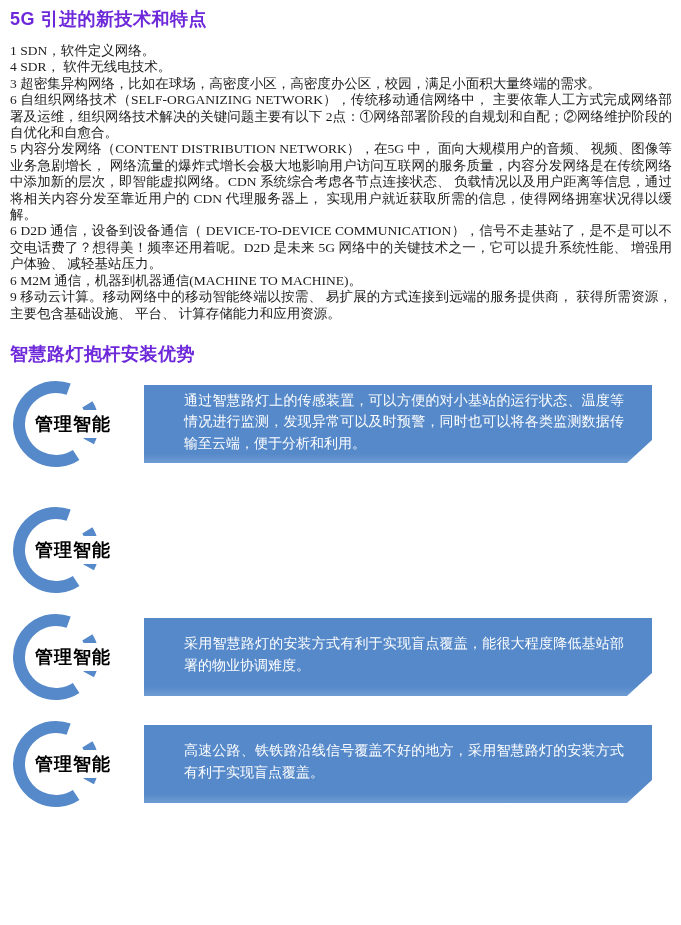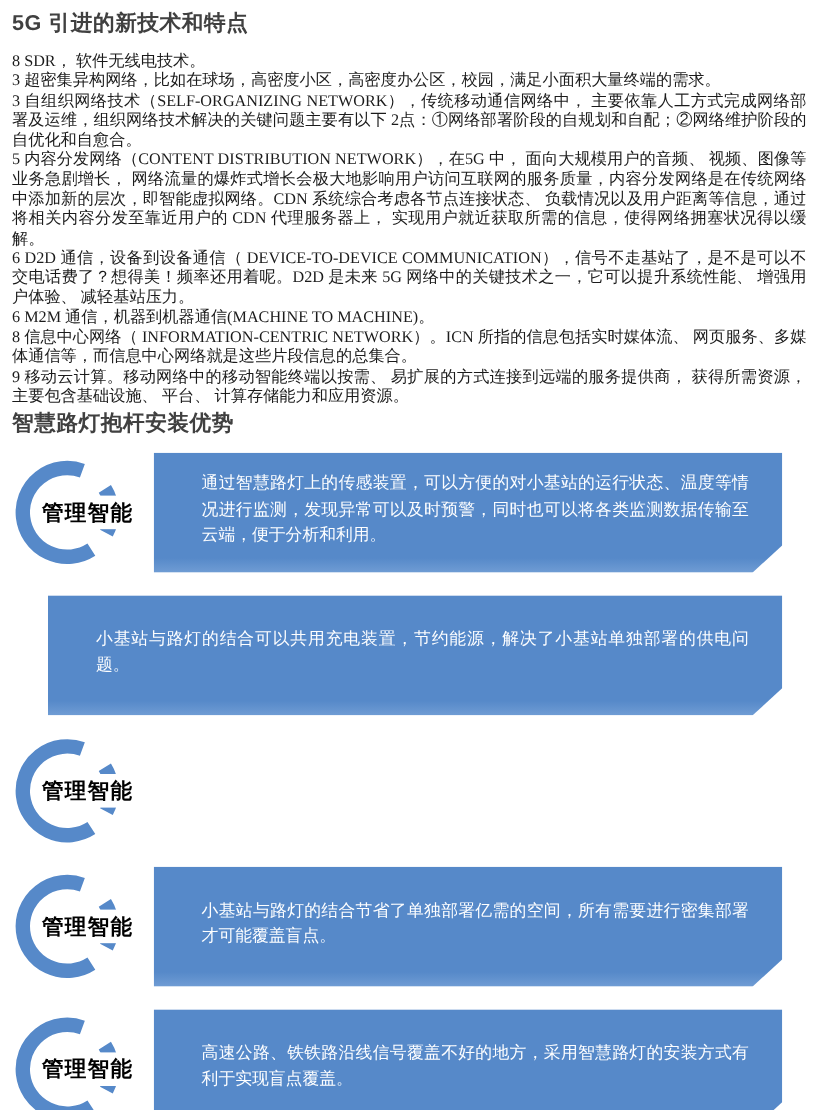--- a/index.html
+++ b/index.html
@@ -13,35 +13,36 @@
     overflow: hidden;
     font-family: "Liberation Serif", "DejaVu Serif", serif;
     color: #1b1b1b;
   }
   .heading {
     margin: 8px 10px 0 10px;
     font-family: "Liberation Sans", "DejaVu Sans", sans-serif;
     font-weight: bold;
     font-size: 18px;
     line-height: 22px;
-    color: #404040;
+    color: #6d28d9;
     letter-spacing: 0.5px;
   }
   .list {
     margin: 13px 9px 0 10px;
   }
   .list p {
     margin: 0;
     font-size: 13.5px;
     line-height: 16.4px;
     text-align: justify;
     text-justify: inter-ideograph;
   }
   .heading2 {
-    margin-top: 3px;
+    margin-top: 22px;
+    font-family: Liberation Mono, monospace;
   }
   .rows {
     display: flex;
     flex-direction: column;
     gap: 19px;
     margin-top: 14px;
     padding: 0 29px 0 12px;
   }
   .row {
     display: flex;
@@ -68,22 +69,22 @@
     font-family: Liberation Serif, serif;
     font-weight: bold;
     font-size: 18px;
     letter-spacing: 1px;
     color: #000000;
     white-space: nowrap;
     z-index: 2;
   }
   .banner {
     flex: 1;
-    margin-left: 28px;
-    height: 100px;
+    margin-left: 44px;
+    height: 78px;
     background: linear-gradient(180deg, var(--accent) 0%, var(--accent) 88%, #6f9cd4 100%);
     clip-path: polygon(0 0, 100% 0, 100% calc(100% - 23px), calc(100% - 25px) 100%, 0 100%);
     display: flex;
     align-items: center;
   }
   .banner p {
     margin: 0 28px 4px 40px;
     color: #fdfeff;
     font-size: 14px;
     line-height: 21.5px;
@@ -92,27 +93,27 @@
   }
 </style>
 </head>
 <body>
 
 <div class="doc">
 
   <h1 class="heading">5G 引进的新技术和特点</h1>
 
   <div class="list">
-    <p>8 SDR， 软件无线电技术。</p>
+    <p>1 SDN，软件定义网络。</p>
+    <p>4 SDR， 软件无线电技术。</p>
     <p>3 超密集异构网络，比如在球场，高密度小区，高密度办公区，校园，满足小面积大量终端的需求。</p>
-    <p>3 自组织网络技术（SELF-ORGANIZING NETWORK），传统移动通信网络中， 主要依靠人工方式完成网络部署及运维，组织网络技术解决的关键问题主要有以下 2点：①网络部署阶段的自规划和自配；②网络维护阶段的自优化和自愈合。</p>
+    <p>6 自组织网络技术（SELF-ORGANIZING NETWORK），传统移动通信网络中， 主要依靠人工方式完成网络部署及运维，组织网络技术解决的关键问题主要有以下 2点：①网络部署阶段的自规划和自配；②网络维护阶段的自优化和自愈合。</p>
     <p>5 内容分发网络（CONTENT DISTRIBUTION NETWORK），在5G 中， 面向大规模用户的音频、 视频、图像等业务急剧增长， 网络流量的爆炸式增长会极大地影响用户访问互联网的服务质量，内容分发网络是在传统网络中添加新的层次，即智能虚拟网络。CDN 系统综合考虑各节点连接状态、 负载情况以及用户距离等信息，通过将相关内容分发至靠近用户的 CDN 代理服务器上， 实现用户就近获取所需的信息，使得网络拥塞状况得以缓解。</p>
     <p>6 D2D 通信，设备到设备通信（ DEVICE-TO-DEVICE COMMUNICATION），信号不走基站了，是不是可以不交电话费了？想得美！频率还用着呢。D2D 是未来 5G 网络中的关键技术之一，它可以提升系统性能、 增强用户体验、 减轻基站压力。</p>
     <p>6 M2M 通信，机器到机器通信(MACHINE TO MACHINE)。</p>
-    <p>8 信息中心网络（ INFORMATION-CENTRIC NETWORK）。ICN 所指的信息包括实时媒体流、 网页服务、多媒体通信等，而信息中心网络就是这些片段信息的总集合。</p>
     <p>9 移动云计算。移动网络中的移动智能终端以按需、 易扩展的方式连接到远端的服务提供商， 获得所需资源，主要包含基础设施、 平台、 计算存储能力和应用资源。</p>
   </div>
 
   <h1 class="heading heading2">智慧路灯抱杆安装优势</h1>
 
   <div class="rows">
 
     <div class="row">
       <div class="badge">
         <svg class="ring" width="88" height="88" viewBox="0 0 88 88" fill="none">
@@ -120,23 +121,20 @@
           <path d="M 75.37 24.39 A 37 37 0 0 1 76.67 61.37" stroke="currentColor" stroke-width="12"></path>
         </svg>
         <span class="badge-label">管理智能</span>
       </div>
       <div class="banner">
         <p>通过智慧路灯上的传感装置，可以方便的对小基站的运行状态、温度等情况进行监测，发现异常可以及时预警，同时也可以将各类监测数据传输至云端，便于分析和利用。</p>
       </div>
     </div>
 
     <div class="row">
-      <div class="banner">
-        <p>小基站与路灯的结合可以共用充电装置，节约能源，解决了小基站单独部署的供电问题。</p>
-      </div>
     </div>
 
     <div class="row">
       <div class="badge">
         <svg class="ring" width="88" height="88" viewBox="0 0 88 88" fill="none">
           <path d="M 56.65 9.23 A 37 37 0 1 0 64.15 75.03" stroke="currentColor" stroke-width="12"></path>
           <path d="M 75.37 24.39 A 37 37 0 0 1 76.67 61.37" stroke="currentColor" stroke-width="12"></path>
         </svg>
         <span class="badge-label">管理智能</span>
       </div>
@@ -144,21 +142,21 @@
 
     <div class="row">
       <div class="badge">
         <svg class="ring" width="88" height="88" viewBox="0 0 88 88" fill="none">
           <path d="M 56.65 9.23 A 37 37 0 1 0 64.15 75.03" stroke="currentColor" stroke-width="12"></path>
           <path d="M 75.37 24.39 A 37 37 0 0 1 76.67 61.37" stroke="currentColor" stroke-width="12"></path>
         </svg>
         <span class="badge-label">管理智能</span>
       </div>
       <div class="banner">
-        <p>小基站与路灯的结合节省了单独部署亿需的空间，所有需要进行密集部署才可能覆盖盲点。</p>
+        <p>采用智慧路灯的安装方式有利于实现盲点覆盖，能很大程度降低基站部署的物业协调难度。</p>
       </div>
     </div>
 
     <div class="row">
       <div class="badge">
         <svg class="ring" width="88" height="88" viewBox="0 0 88 88" fill="none">
           <path d="M 56.65 9.23 A 37 37 0 1 0 64.15 75.03" stroke="currentColor" stroke-width="12"></path>
           <path d="M 75.37 24.39 A 37 37 0 0 1 76.67 61.37" stroke="currentColor" stroke-width="12"></path>
         </svg>
         <span class="badge-label">管理智能</span>

